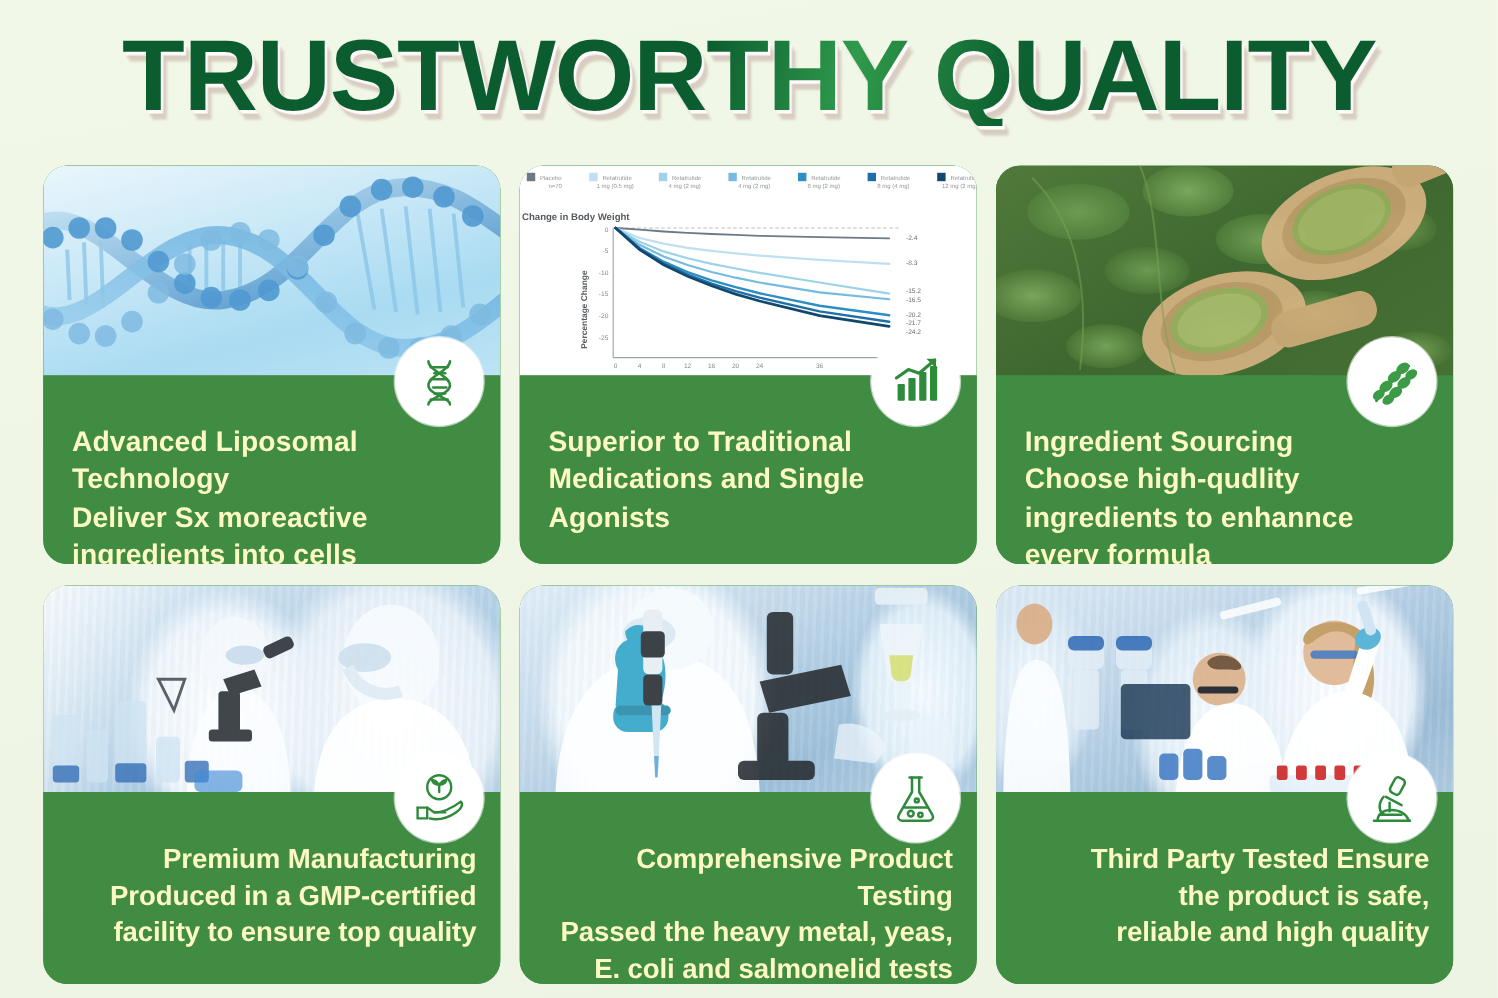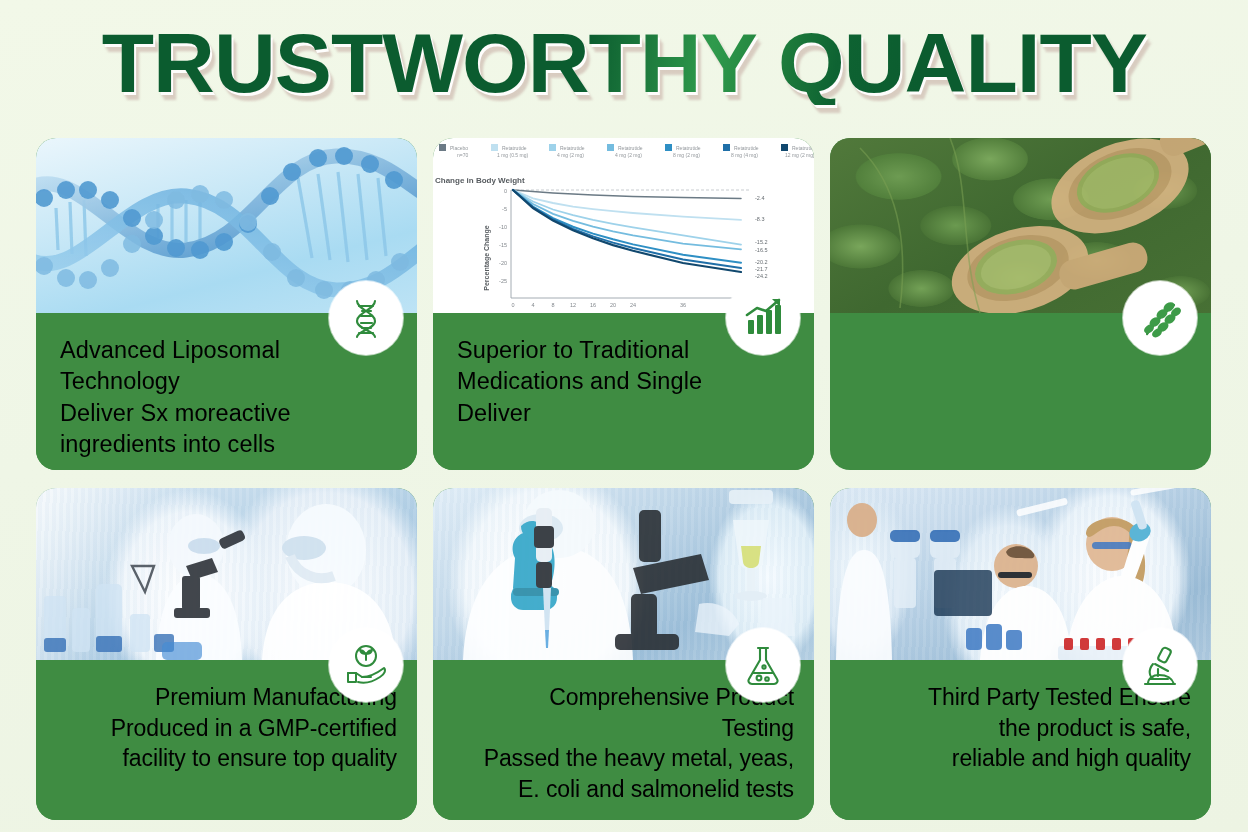--- a/index.html
+++ b/index.html
@@ -85,26 +85,27 @@
   .panel {
     position: absolute;
     left: 0; right: 0; bottom: 0;
     top: 175px;
     background: #3f8c42;
     padding: 22px 20px 18px 24px;
   }
   .card.tall .panel { top: 172px; }
 
   .panel p {
-    color: #000000;
+    color: #fef9c3;
     font-size: 23.5px;
-    font-weight: 400;
+    font-weight: 700;
     line-height: 1.33;
     letter-spacing: 0.1px;
     white-space: pre-line;
+    margin-top: 18px;
   }
   .panel.wide p { font-size: 23px; letter-spacing: -0.1px; text-align: right; }
 
   
   .badge {
     position: absolute;
     right: 14px;
     top: 143px;
     width: 74px;
     height: 74px;
@@ -352,21 +353,21 @@
               <text x="322" y="114">-16.5</text>
             <text x="322" y="126">-20.2</text>
               <text x="322" y="133">-21.7</text>
             <text x="322" y="140">-24.2</text>
           </g>
         </svg>
       </div>
       <div class="panel">
         <p>Superior to Traditional
 Medications and Single
-Deliver</p>
+Agonists</p>
       </div>
     </div>
     <div class="badge">
       <svg width="44" height="44" viewBox="0 0 44 44">
         <g fill="#2f8b3c">
           <rect x="7" y="24" width="6" height="14" rx="1"></rect>
           <rect x="16" y="19" width="6" height="19" rx="1"></rect>
           <rect x="25" y="14" width="6" height="24" rx="1"></rect>
           <rect x="34" y="9" width="6" height="29" rx="1"></rect>
         </g>
@@ -391,20 +392,26 @@
             <ellipse cx="188" cy="130" rx="52" ry="31" fill="#c6a06e" transform="rotate(-16 188 130)"></ellipse>
             <ellipse cx="186" cy="129" rx="42" ry="26" fill="#9fb463" transform="rotate(-16 186 129)"></ellipse>
             <ellipse cx="186" cy="129" rx="36" ry="21" fill="#adc071" transform="rotate(-16 186 129)"></ellipse>
             <rect x="226" y="126" width="90" height="30" rx="14" fill="#d3ad7c" transform="rotate(-16 226 126)"></rect>
           </g>
           <g stroke="#7ba053" stroke-width="1.6" opacity="0.55" fill="none">
             <path d="M30 10 C 60 40, 80 90, 70 170"></path>
             <path d="M120 0 C 140 50, 130 110, 150 175"></path>
           </g>
         </svg>
+      </div>
+      <div class="panel">
+        <p>Ingredient Sourcing
+Choose high-qudlity
+ingredients to  enhannce
+every formula</p>
       </div>
     </div>
     <div class="badge">
       <svg width="44" height="44" viewBox="0 0 44 44">
         <path d="M9 38 C 16 28, 24 18, 36 9" fill="none" stroke="#2f8b3c" stroke-width="2.2" stroke-linecap="round"></path>
         <g fill="#3d9b48">
           <ellipse cx="17" cy="26" rx="6" ry="4.2" transform="rotate(-35 17 26)"></ellipse>
           <ellipse cx="25" cy="31" rx="6" ry="4.2" transform="rotate(-35 25 31)"></ellipse>
           <ellipse cx="24" cy="18" rx="6" ry="4.2" transform="rotate(-35 24 18)"></ellipse>
           <ellipse cx="32" cy="23" rx="6" ry="4.2" transform="rotate(-35 32 23)"></ellipse>

